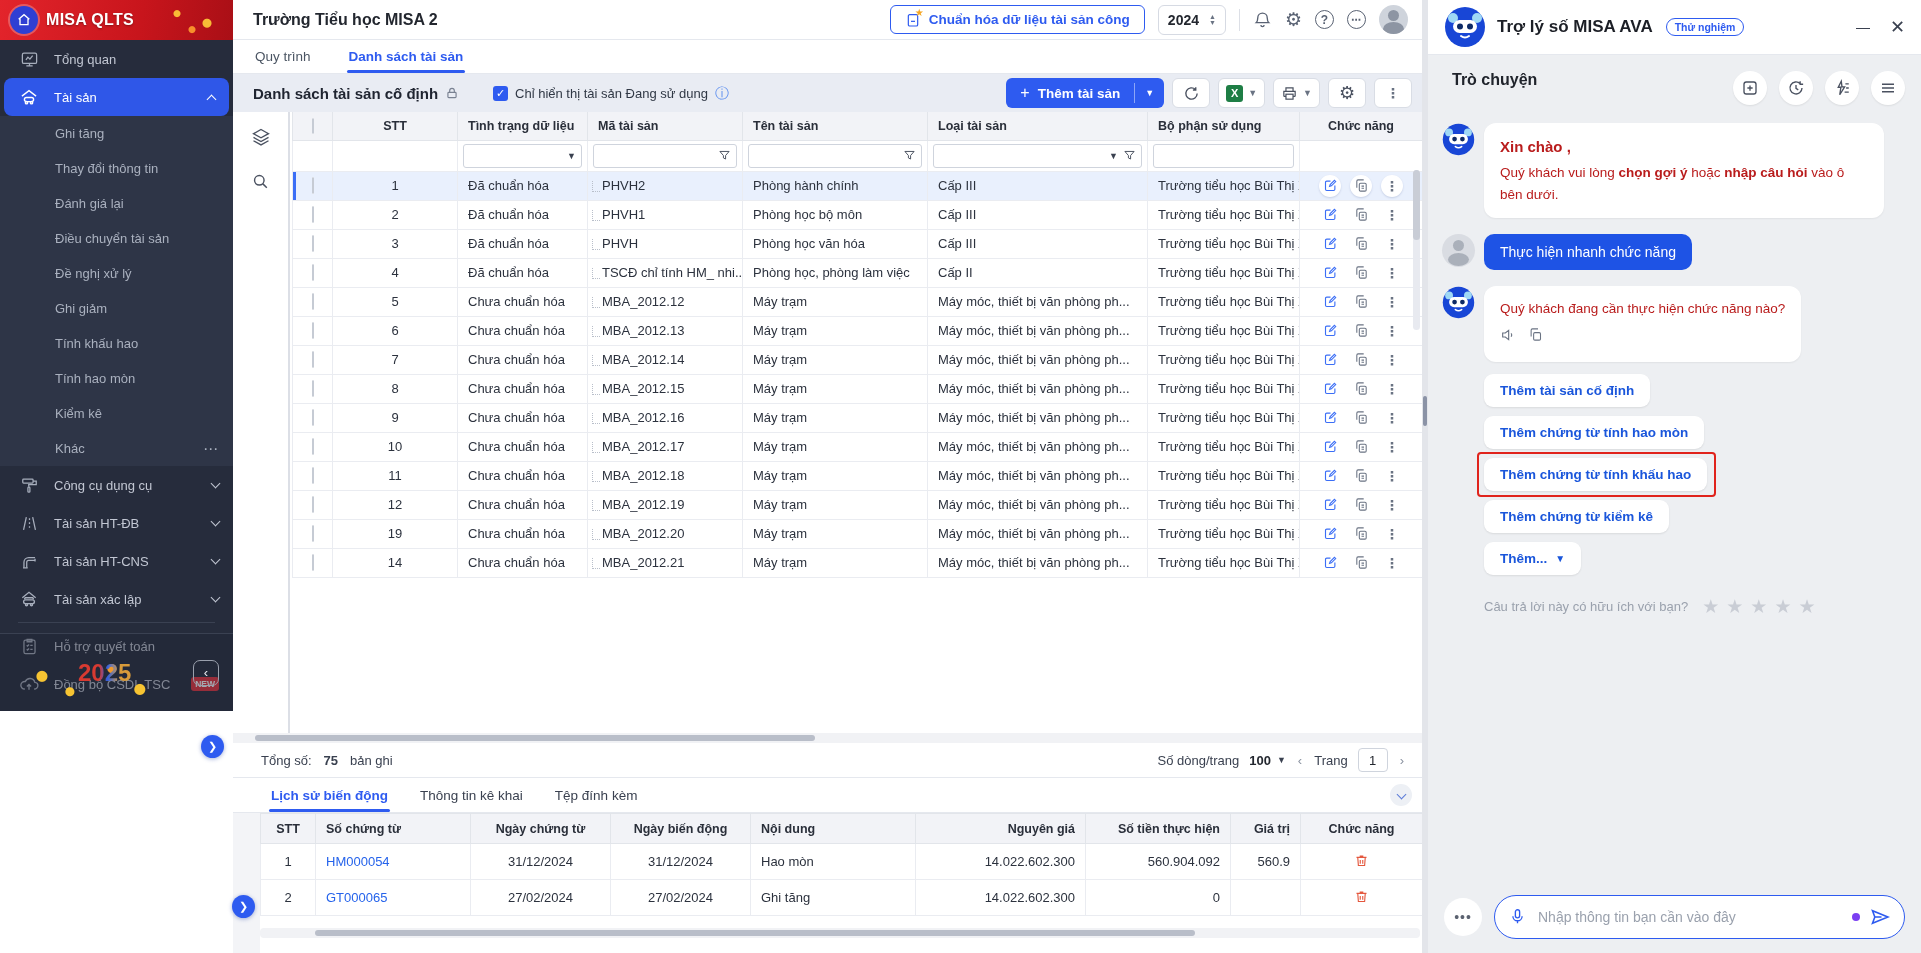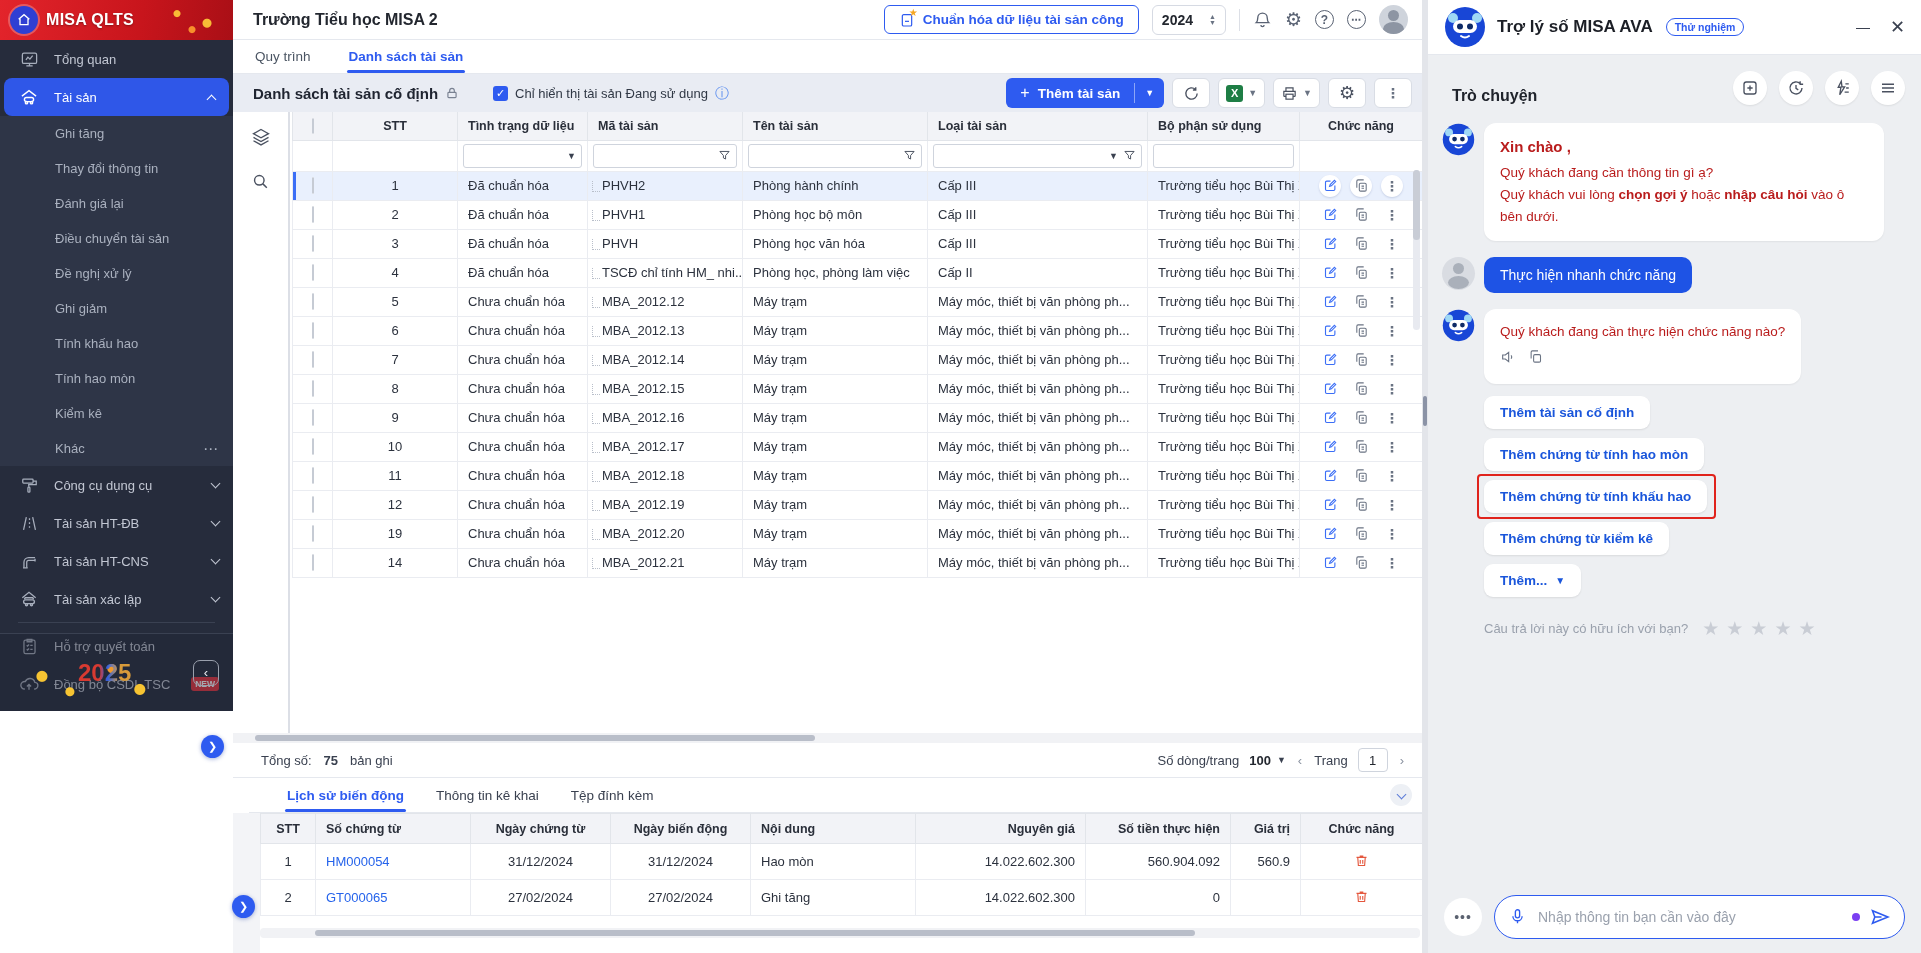--- a/index.html
+++ b/index.html
@@ -29,21 +29,21 @@
   .side-footer{position:absolute;bottom:0;left:0;right:0;height:78px;border-top:1px solid #3a4152;background:radial-gradient(circle at 18% 55%,#f7c432 5px,transparent 6px),radial-gradient(circle at 30% 75%,#f7c432 4px,transparent 5px),radial-gradient(circle at 48% 45%,#f09a2c 4px,transparent 5px),radial-gradient(circle at 60% 72%,#f7c432 5px,transparent 6px),#20263466;display:flex;align-items:center;}
   .year-deco{font-size:24px;font-weight:bold;margin-left:78px;background:linear-gradient(90deg,#e23b31 40%,#2f62ea 55%,#e2a23b 80%);-webkit-background-clip:text;background-clip:text;color:transparent;opacity:.95;}
   .collapse-btn{width:26px;height:26px;border:1.4px solid #9aa0ad;border-radius:7px;color:#e8eaf0;display:flex;align-items:center;justify-content:center;margin-left:auto;margin-right:14px;font-size:13px;cursor:pointer;}
 
   
   .main{position:absolute;left:233px;top:0;width:1189px;height:953px;background:#fff;}
   .topbar{height:40px;display:flex;align-items:center;border-bottom:1px solid #e5e8ee;padding:0 14px 0 20px;}
   .page-title{font-size:16px;font-weight:600;color:#23272f;}
   .topbar-right{margin-left:auto;display:flex;align-items:center;gap:13px;}
   .normalize-btn{display:flex;align-items:center;gap:8px;height:29px;border:1.4px solid #2e5bf0;border-radius:6px;color:#2e5bf0;font-weight:600;font-size:13.5px;padding:0 14px;background:#fff;cursor:pointer;}
-  .year-box{display:flex;align-items:center;gap:16px;border:1px solid #d6dae3;border-radius:6px;height:30px;padding:0 9px;font-weight:bold;font-size:14px;color:#23272f;}
+  .year-box{display:flex;align-items:center;gap:10px;border:1px solid #d6dae3;border-radius:6px;height:30px;padding:0 9px;font-weight:bold;font-size:14px;color:#23272f;}
   .spin{display:flex;flex-direction:column;font-size:7px;color:#6a7383;line-height:6px;cursor:pointer;}
   .v-div{width:1px;height:22px;background:#dcdfe6;}
   .top-ic{color:#596273;display:flex;align-items:center;cursor:pointer;}
   .q-circle{width:19px;height:19px;border:1.6px solid #596273;border-radius:50%;display:flex;align-items:center;justify-content:center;font-size:12px;font-weight:bold;}
   .avatar{width:29px;height:29px;border-radius:50%;background:#cfd4dc;position:relative;overflow:hidden;}
   .avatar:before{content:"";position:absolute;left:9px;top:5px;width:11px;height:11px;border-radius:50%;background:#8d95a3;}
   .avatar:after{content:"";position:absolute;left:4px;top:17px;width:21px;height:14px;border-radius:50%;background:#8d95a3;}
 
   .tabbar{height:34px;display:flex;align-items:flex-end;gap:34px;padding:0 20px;border-bottom:1px solid #e5e8ee;background:#fff;}
   .tab{padding:7px 2px 9px;color:#4b5563;font-size:13.5px;cursor:pointer;position:relative;}
@@ -90,21 +90,21 @@
   .hscroll{position:absolute;left:0;right:0;top:733px;height:10px;background:#f1f2f5;}
   .hscroll .thumb{position:absolute;left:22px;top:2px;width:560px;height:6px;background:#b9bec9;border-radius:3px;}
 
   .pager{position:absolute;left:0;right:0;top:743px;height:35px;border-bottom:1px solid #e5e8ee;display:flex;align-items:center;padding:0 16px 0 28px;color:#3a4150;background:#fff;}
   .pager b{margin:0 12px;}
   .pager-right{margin-left:auto;display:flex;align-items:center;gap:10px;}
   .pp-select{display:flex;align-items:center;gap:6px;cursor:pointer;font-weight:600;color:#23272f;}
   .pg-arrow{color:#8a92a0;font-size:13px;cursor:pointer;padding:0 2px;}
   .pg-input{width:30px;height:24px;border:1px solid #cfd4dd;border-radius:4px;display:flex;align-items:center;justify-content:center;color:#23272f;}
 
-  .dtabs{position:absolute;left:0;right:0;top:778px;height:35px;display:flex;align-items:flex-end;gap:28px;padding:0 10px 0 36px;border-bottom:1px solid #e5e8ee;background:#fff;margin-left:16px;}
+  .dtabs{position:absolute;left:0;right:0;top:778px;height:35px;display:flex;align-items:flex-end;gap:28px;padding:0 10px 0 36px;border-bottom:1px solid #e5e8ee;background:#fff;}
   .dtab{padding:8px 2px 9px;color:#3a4150;font-size:13.5px;cursor:pointer;position:relative;white-space:nowrap;}
   .dtab.active{color:#2e5bf0;font-weight:600;}
   .dtab.active:after{content:"";position:absolute;left:0;right:0;bottom:0;height:3px;border-radius:2px;background:#2e5bf0;}
   .dtab-collapse{margin-left:auto;margin-bottom:6px;width:22px;height:22px;border-radius:50%;background:#edf0f5;color:#5b7bd8;display:flex;align-items:center;justify-content:center;cursor:pointer;}
   .dtab-collapse .chev{margin:0 0 2px 0;border-color:#5b7bd8;}
 
   .dtable-wrap{position:absolute;left:27px;right:0;top:813px;}
   table.dgrid{border-collapse:collapse;table-layout:fixed;width:1162px;}
   table.dgrid th{background:#f2f3f7;border:1px solid #e2e5ea;font-size:12.5px;font-weight:bold;color:#2a2f3a;height:30px;padding:0 10px;text-align:left;white-space:nowrap;overflow:hidden;}
   table.dgrid td{border:1px solid #eaecf1;height:36px;padding:0 10px;white-space:nowrap;overflow:hidden;background:#fff;}
@@ -122,21 +122,21 @@
   .splitter .handle{position:absolute;left:1px;top:396px;width:4px;height:30px;border-radius:3px;background:#8b93a6;}
 
   
   .chat{position:absolute;left:1428px;top:0;width:493px;height:953px;background:#edeff2;display:flex;flex-direction:column;}
   .chat-header{height:55px;background:#fff;border-bottom:1px solid #e5e8ee;display:flex;align-items:center;padding:0 16px;gap:11px;flex:0 0 auto;}
   .ava-logo{width:42px;height:42px;flex:0 0 auto;}
   .chat-title{font-size:17px;font-weight:bold;color:#1c1f26;}
   .beta-badge{border:1px solid #2e5bf0;color:#2e5bf0;font-size:10.5px;font-weight:600;border-radius:9px;padding:2px 8px;margin-left:2px;}
   .chat-win-btns{margin-left:auto;display:flex;align-items:center;gap:20px;color:#3a4150;}
   .win-btn{cursor:pointer;font-size:18px;line-height:1;}
-  .chat-sub{display:flex;align-items:flex-end;padding:16px 16px 10px 24px;flex:0 0 auto;}
+  .chat-sub{display:flex;align-items:flex-start;padding:16px 16px 10px 24px;flex:0 0 auto;}
   .chat-sub-title{font-size:16px;font-weight:bold;color:#20242c;}
   .chat-tools{margin-left:auto;display:flex;gap:12px;}
   .tool-circle{width:34px;height:34px;border-radius:50%;background:#fff;box-shadow:0 1px 2px rgba(0,0,0,.08);display:flex;align-items:center;justify-content:center;color:#4a5160;cursor:pointer;}
   .chat-body{flex:1;padding:8px 18px 0 14px;overflow:hidden;position:relative;}
   .msg-row{display:flex;align-items:flex-start;gap:9px;margin-bottom:16px;}
   .ava-s{width:33px;height:33px;flex:0 0 auto;}
   .gray-ava{width:33px;height:33px;border-radius:50%;background:#d9dce2;position:relative;overflow:hidden;flex:0 0 auto;}
   .gray-ava:before{content:"";position:absolute;left:11px;top:6px;width:11px;height:11px;border-radius:50%;background:#aab0ba;}
   .gray-ava:after{content:"";position:absolute;left:6px;top:19px;width:21px;height:13px;border-radius:50%;background:#aab0ba;}
   .bubble{background:#fff;border-radius:12px;box-shadow:0 1px 2px rgba(0,0,0,.06);padding:12px 16px;max-width:400px;line-height:1.65;color:#b91c1c;font-size:13.5px;}
@@ -1049,21 +1049,20 @@
               <circle cx="9" cy="12" r="5" fill="#9fd8f5"></circle>
               <circle cx="33" cy="12" r="5" fill="#9fd8f5"></circle>
               <rect x="9" y="14" width="24" height="13" rx="6.5" fill="#fff"></rect>
               <circle cx="16" cy="20.5" r="3" fill="#0e2a66"></circle>
               <circle cx="26" cy="20.5" r="3" fill="#0e2a66"></circle>
               <path d="M17 30q4 3 8 0" stroke="#fff" stroke-width="2" fill="none" stroke-linecap="round"></path>
             </svg>
         </span>
         <div class="bubble">
           <div class="b-title">Xin chào ,</div>
-          <div>Quý khách đang cần thông tin gì ạ?</div>
           <div><span>Quý khách vui lòng </span><b>chọn gợi ý</b><span> hoặc </span><b>nhập câu hỏi</b><span> vào ô bên dưới.</span></div>
         </div>
       </div>
 
       <div class="msg-row">
         <span class="gray-ava"></span>
         <div class="user-pill">Thực hiện nhanh chức năng</div>
       </div>
 
       <div class="msg-row" style="margin-bottom:12px;">

